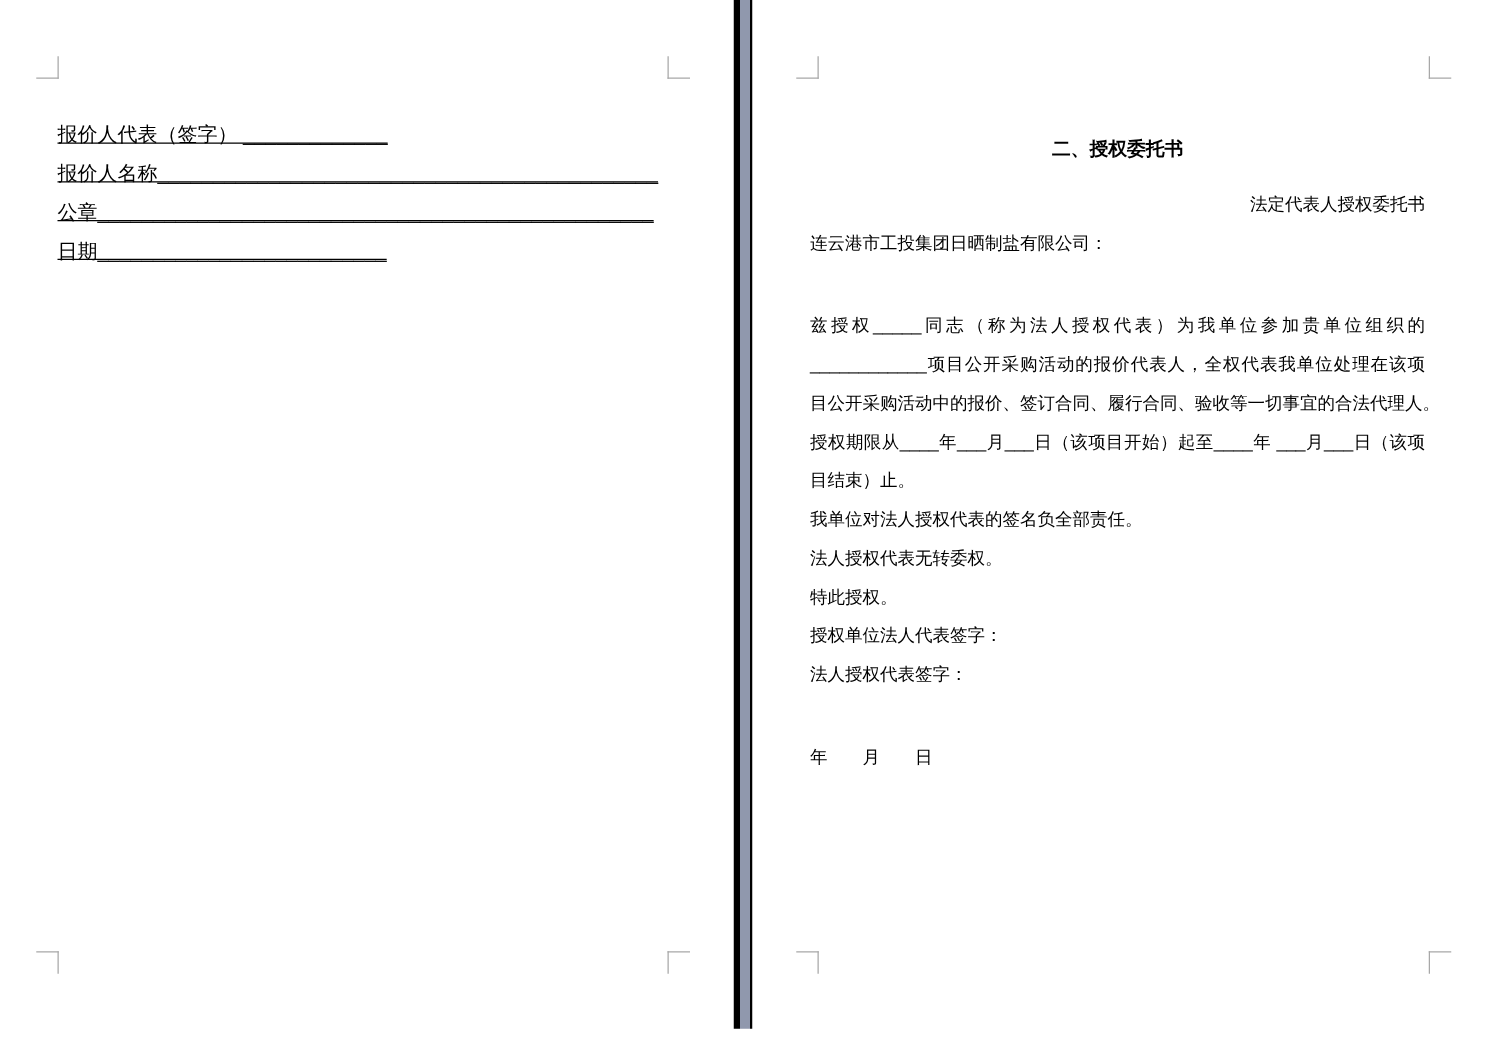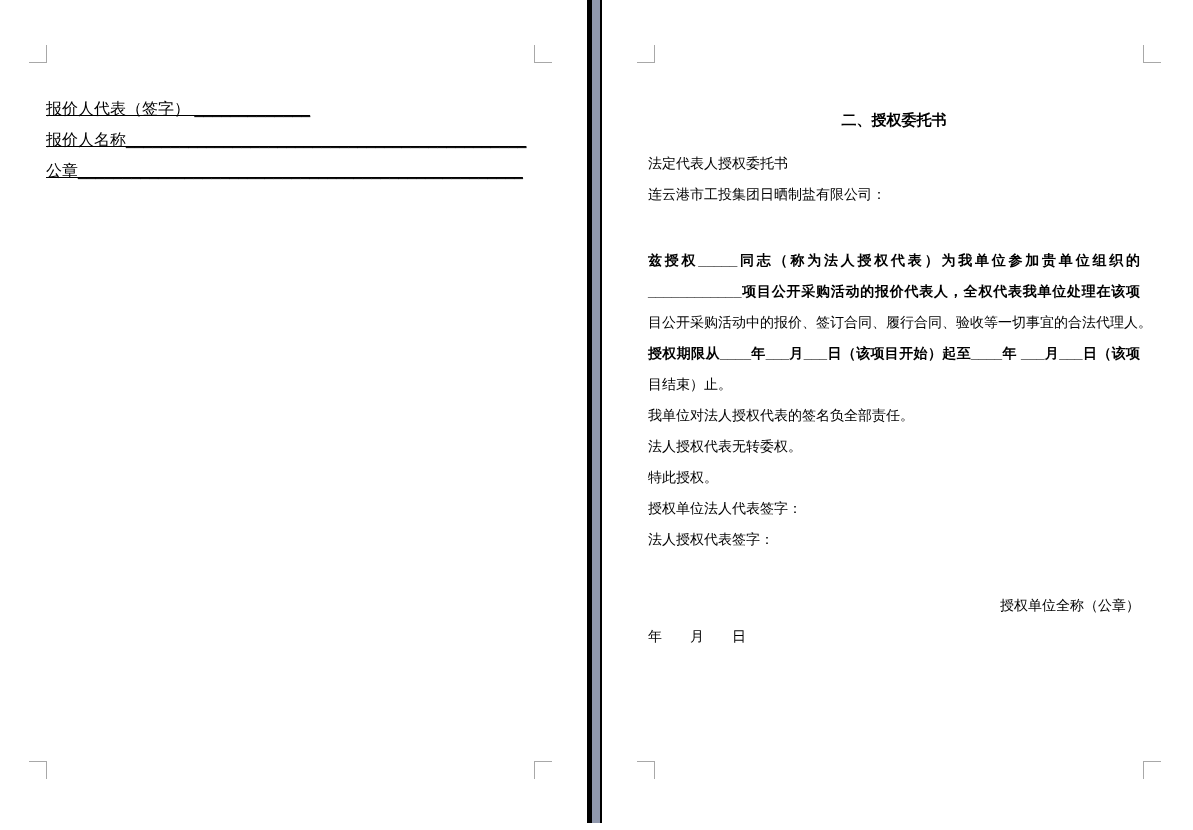--- a/index.html
+++ b/index.html
@@ -30,40 +30,41 @@
 
   .content{position:absolute;}
   .content-left{left:46px;top:93px;width:489px;}
   .content-right{left:46px;top:104px;width:492px;}
 
   .line{min-height:31px;line-height:31px;white-space:nowrap;}
   .content-left .line{font-size:16px;text-decoration:underline;}
   .content-right .line{font-size:14px;}
 
   .line.title{font-size:15px;font-weight:bold;text-align:center;margin-bottom:13px;}
-  .line.center{text-align:left;}
-  .line.fill{white-space:normal;text-align:justify;text-align-last:justify;font-weight:bold;}
+  .line.center{text-align:right;}
+  .line.fill{white-space:normal;text-align:justify;text-align-last:justify;}
   .line.blank{height:35px;min-height:35px;}
   .line.sign{text-align:right;}
   .line.date{text-align:left;padding-right:8px;}
 </style>
 </head>
 <body>
 
 <div class="screen">
 
   <div class="page page-left">
     <div class="mark tl" style="left:29px;top:45px;"></div>
     <div class="mark tr" style="left:534px;top:45px;"></div>
     <div class="mark bl" style="left:29px;top:761px;"></div>
     <div class="mark br" style="left:534px;top:761px;"></div>
     <div class="content content-left">
         <div class="line">报价人代表（签字） _____________</div>
         <div class="line">报价人名称_____________________________________________</div>
         <div class="line">公章__________________________________________________</div>
+        <div class="line">日期__________________________</div>
       </div>
   </div>
 
   <div class="divider">
     <div class="edge-l"></div>
     <div class="band"></div>
     <div class="edge-r"></div>
   </div>
 
   <div class="page page-right">
@@ -80,18 +81,17 @@
         <div class="line fill">____________项目公开采购活动的报价代表人，全权代表我单位处理在该项</div>
         <div class="line">目公开采购活动中的报价、签订合同、履行合同、验收等一切事宜的合法代理人。</div>
         <div class="line fill">授权期限从____年___月___日（该项目开始）起至____年 ___月___日（该项</div>
         <div class="line">目结束）止。</div>
         <div class="line">我单位对法人授权代表的签名负全部责任。</div>
         <div class="line">法人授权代表无转委权。</div>
         <div class="line">特此授权。</div>
         <div class="line">授权单位法人代表签字：</div>
         <div class="line">法人授权代表签字：</div>
         <div class="line blank"></div>
-        <div class="line sign">授权单位全称（公章）</div>
         <div class="line date">年　　月　　日</div>
       </div>
   </div>
 
 </div>
 
 </body></html>

